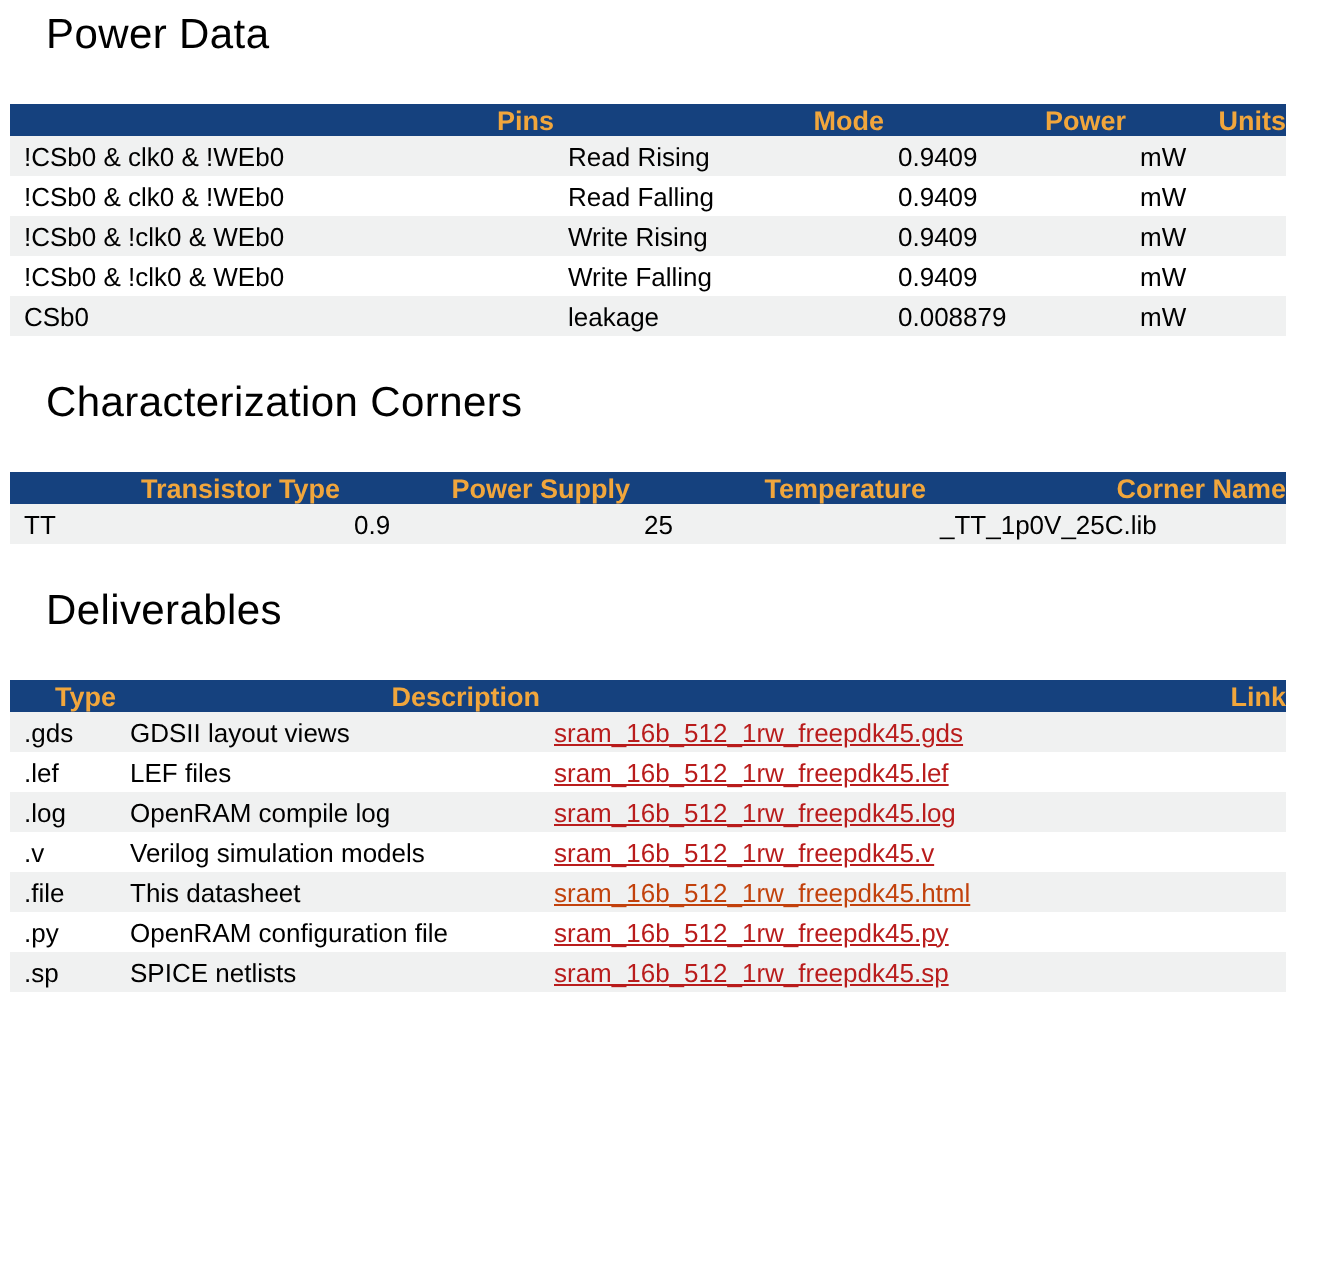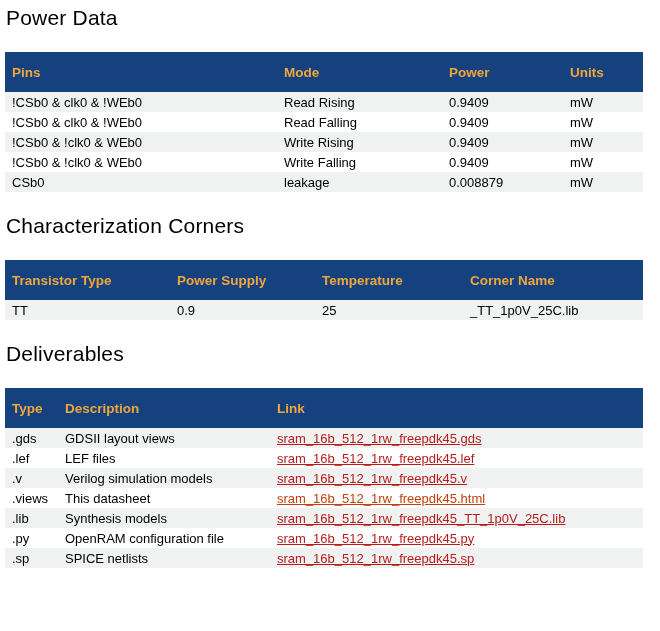--- a/index.html
+++ b/index.html
@@ -14,43 +14,43 @@
     color: #000000;
     overflow: hidden;
   }
   .page {
     padding: 6px 0 0 5px;
   }
   h2.section-title {
     font-size: 21px;
     font-weight: normal;
     color: #000000;
-    margin: 0 0 0 1px;
+    margin: 0 0 0 18px;
     padding: 0;
     line-height: 24px;
     letter-spacing: 0.2px;
   }
   h2.section-title + table {
     margin-top: 22px;
   }
   table + h2.section-title {
     margin-top: 22px;
   }
   table {
     border-collapse: collapse;
     table-layout: fixed;
     width: 638px;
   }
   thead th {
     background: #15417e;
     color: #f1a63c;
     font-size: 13.5px;
     font-weight: bold;
-    text-align: left;
-    height: 40px;
+    text-align: right;
+    height: 16px;
     padding: 0 0 0 7px;
     overflow: hidden;
     white-space: nowrap;
   }
   tbody td {
     font-size: 13px;
     color: #000000;
     height: 20px;
     padding: 0 0 0 7px;
     overflow: hidden;
@@ -174,33 +174,33 @@
         <td>.gds</td>
         <td>GDSII layout views</td>
         <td><a href="#" class="file-link">sram_16b_512_1rw_freepdk45.gds</a></td>
       </tr>
       <tr>
         <td>.lef</td>
         <td>LEF files</td>
         <td><a href="#" class="file-link">sram_16b_512_1rw_freepdk45.lef</a></td>
       </tr>
       <tr>
+        <td>.log</td>
+        <td>OpenRAM compile log</td>
+        <td><a href="#" class="file-link">sram_16b_512_1rw_freepdk45.log</a></td>
+      </tr>
+      <tr>
         <td>.v</td>
         <td>Verilog simulation models</td>
         <td><a href="#" class="file-link">sram_16b_512_1rw_freepdk45.v</a></td>
       </tr>
       <tr>
-        <td>.views</td>
+        <td>.file</td>
         <td>This datasheet</td>
         <td><a href="#" class="file-link visited">sram_16b_512_1rw_freepdk45.html</a></td>
-      </tr>
-      <tr>
-        <td>.lib</td>
-        <td>Synthesis models</td>
-        <td><a href="#" class="file-link">sram_16b_512_1rw_freepdk45_TT_1p0V_25C.lib</a></td>
       </tr>
       <tr>
         <td>.py</td>
         <td>OpenRAM configuration file</td>
         <td><a href="#" class="file-link">sram_16b_512_1rw_freepdk45.py</a></td>
       </tr>
       <tr>
         <td>.sp</td>
         <td>SPICE netlists</td>
         <td><a href="#" class="file-link">sram_16b_512_1rw_freepdk45.sp</a></td>

